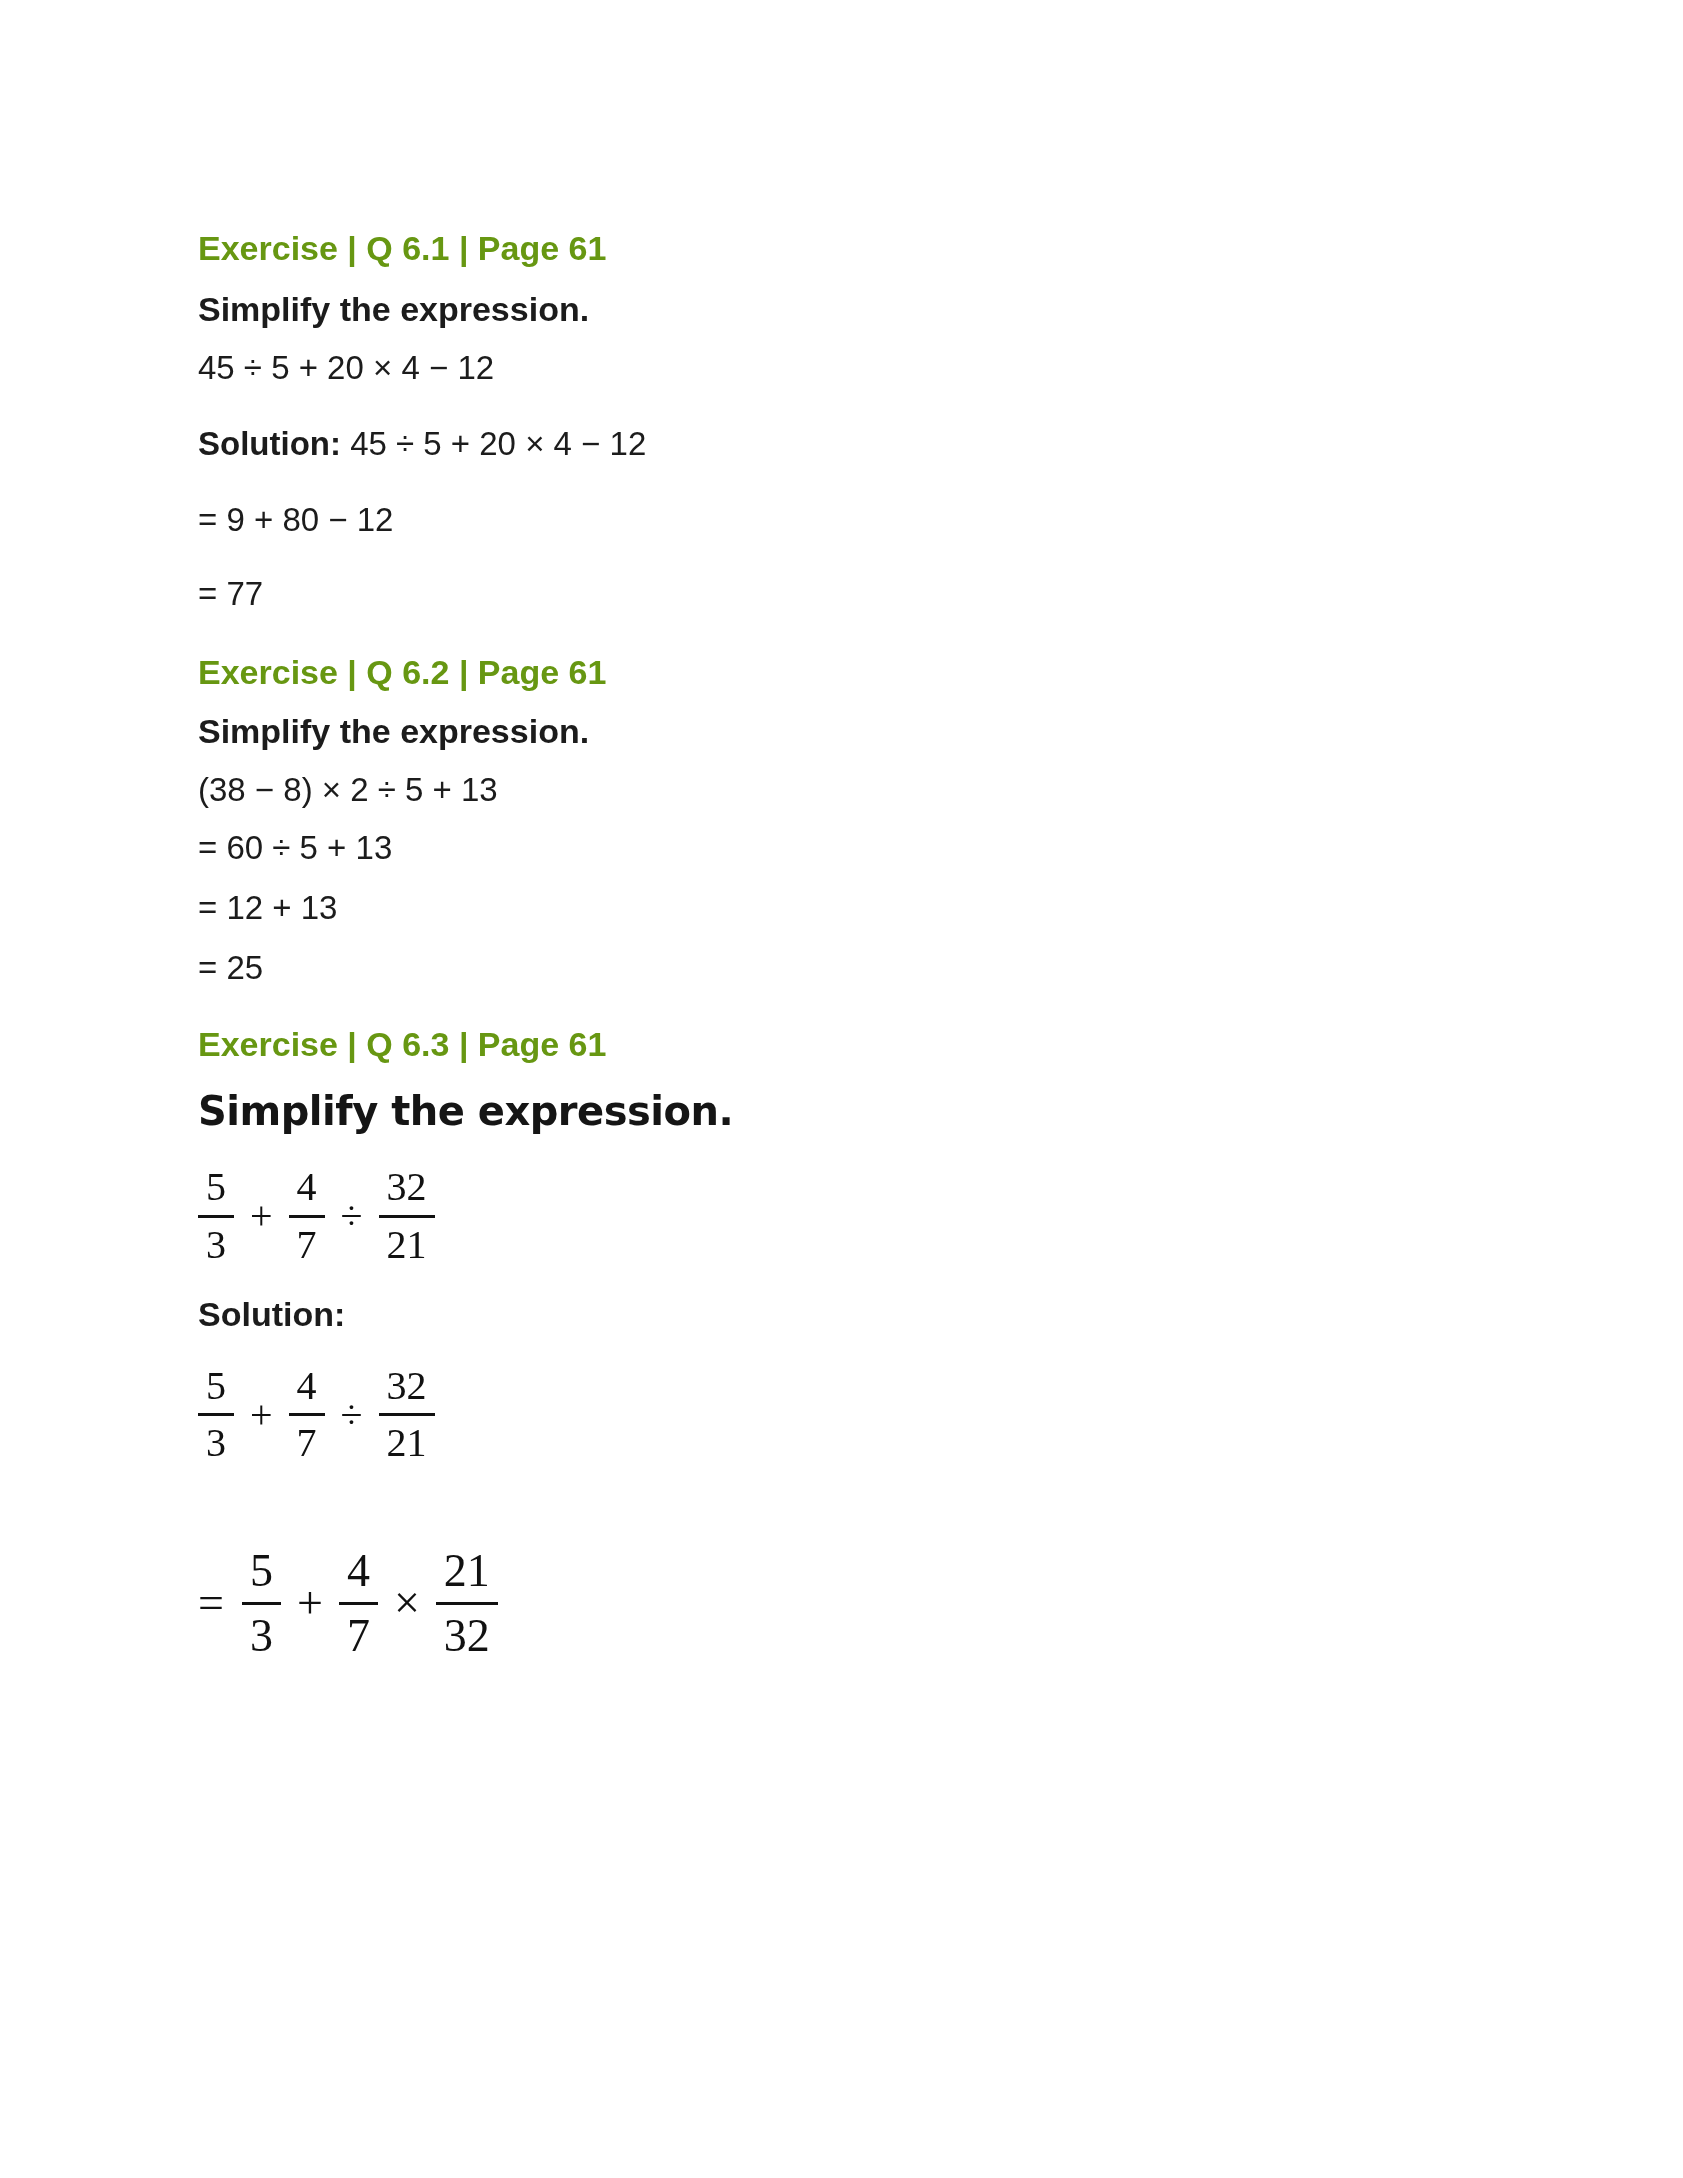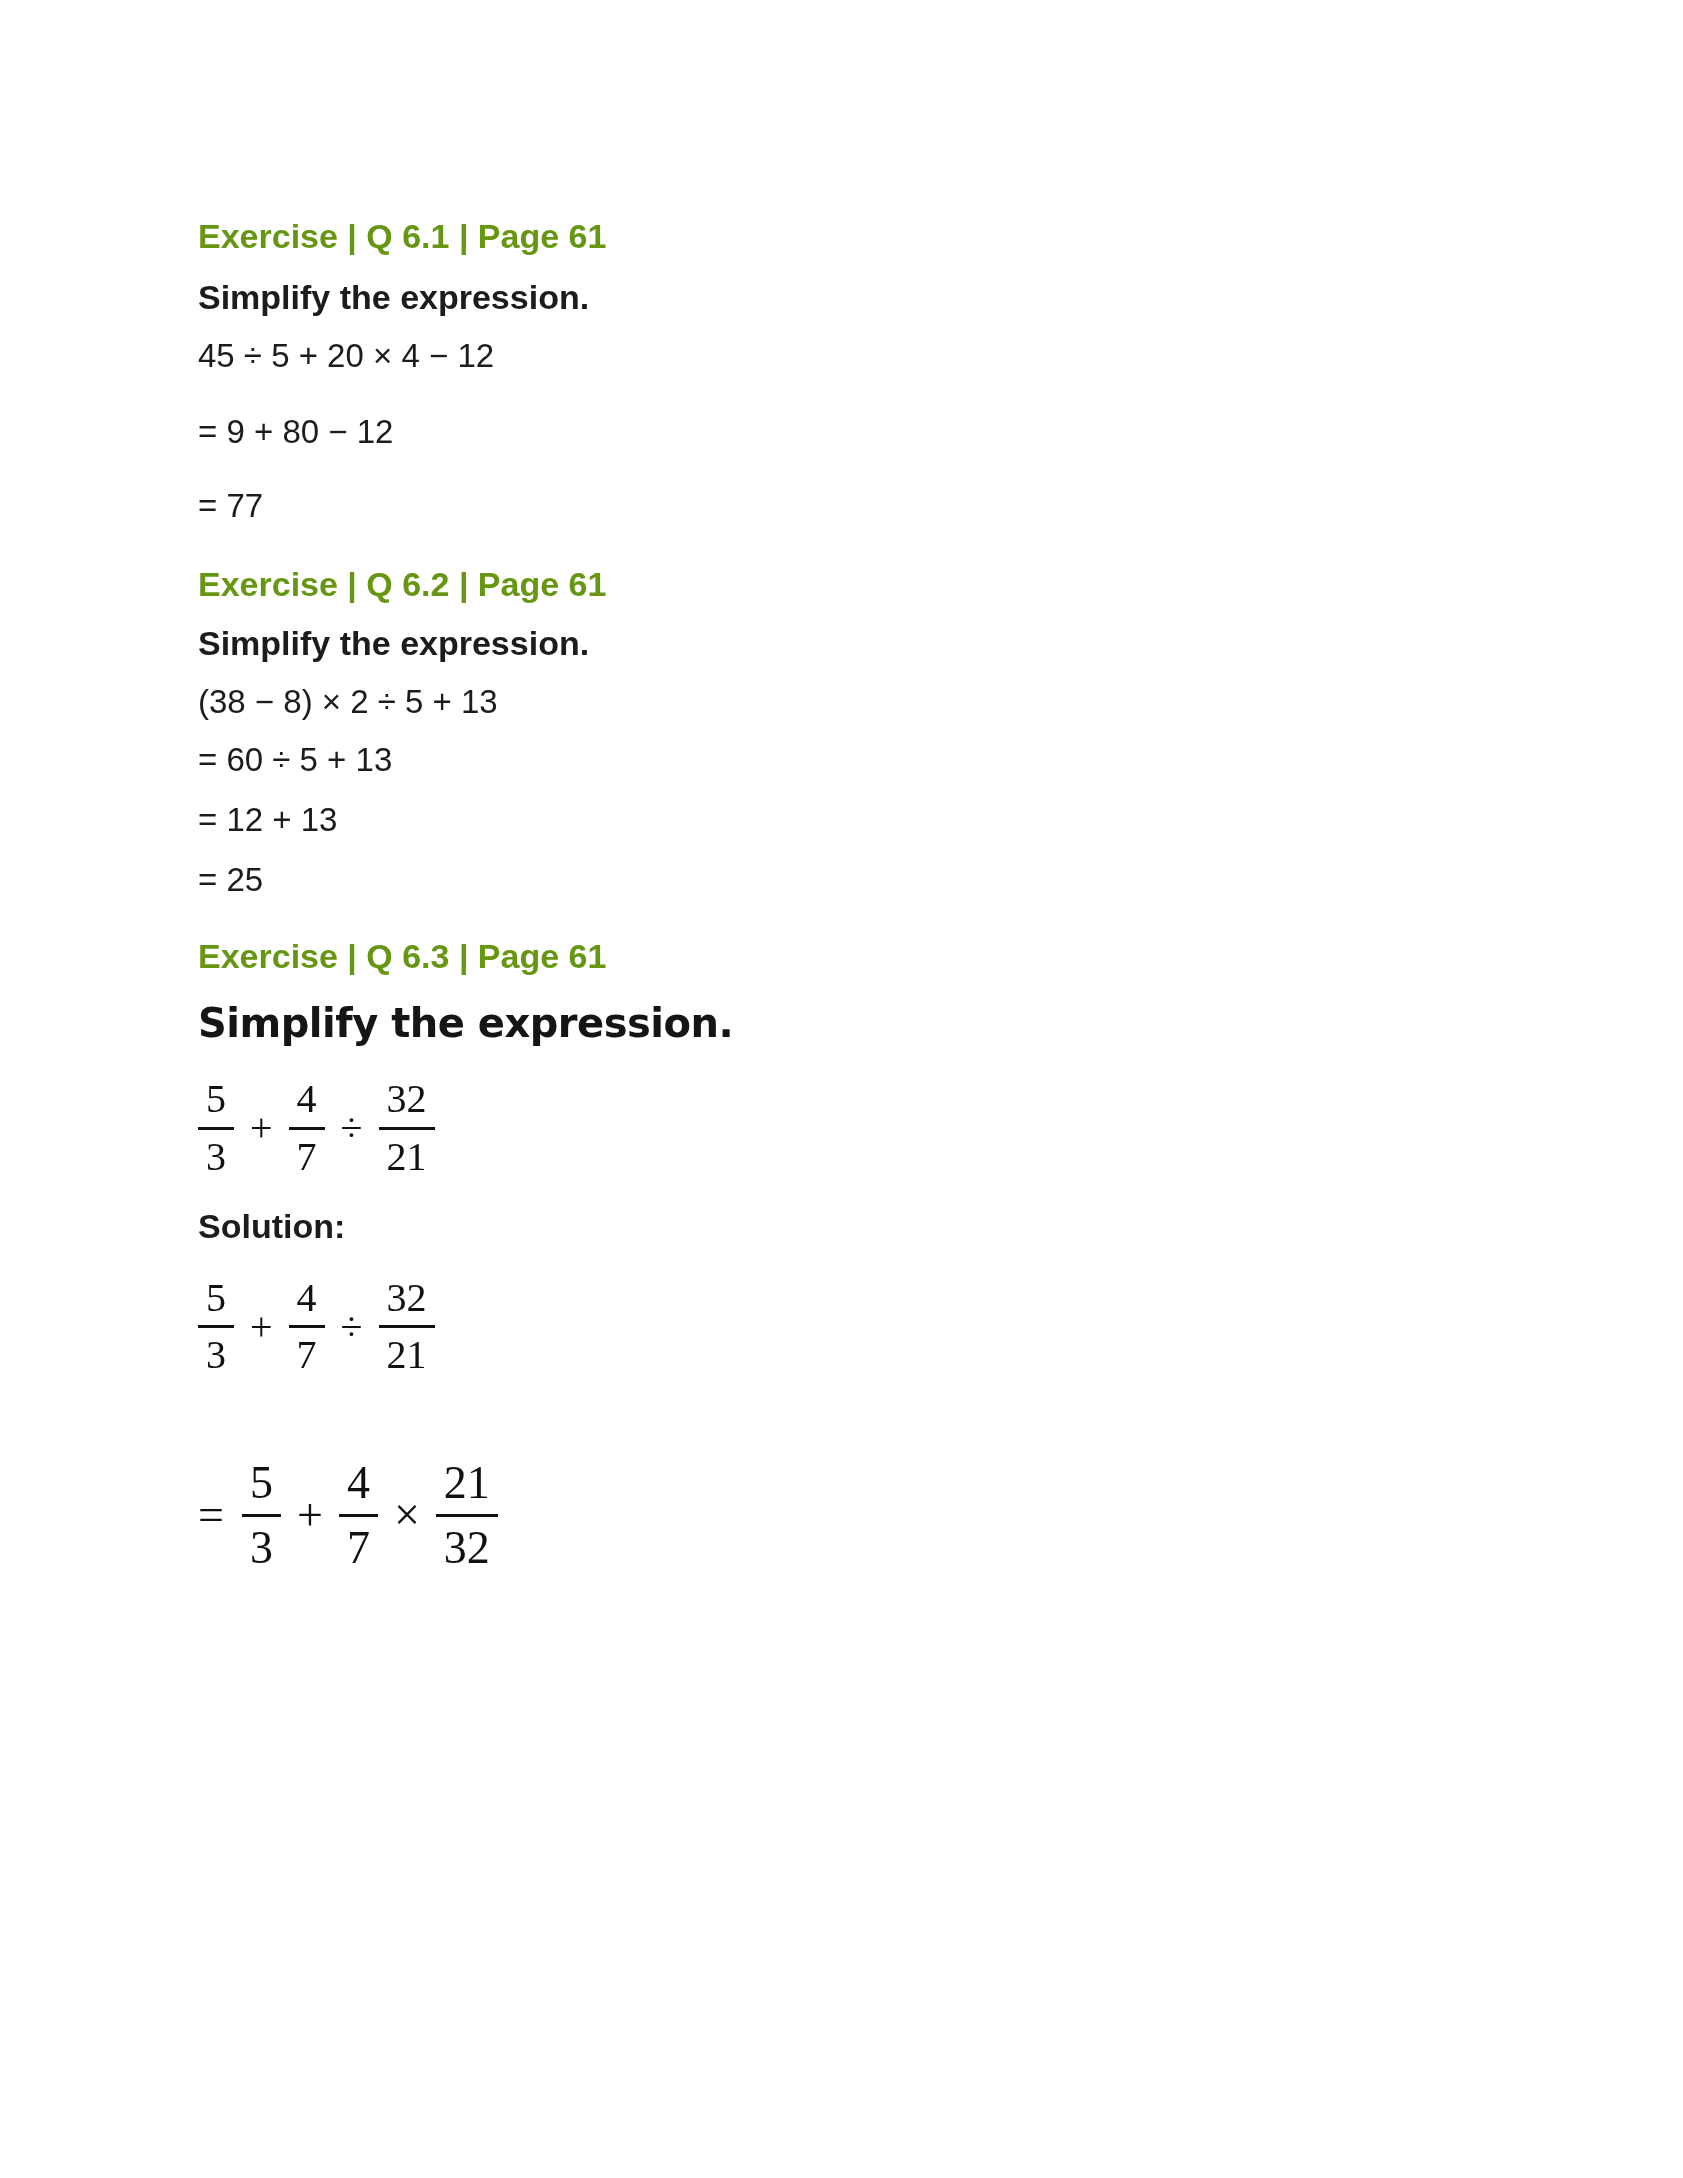--- a/index.html
+++ b/index.html
@@ -11,21 +11,21 @@
     width: 1683px;
     height: 2178px;
     position: relative;
     font-family: "Liberation Sans", sans-serif;
     color: #1c1c1c;
     overflow: hidden;
   }
   .content {
     position: absolute;
     left: 198px;
-    top: 216px;
+    top: 228px;
     width: 1139px;
   }
   section { margin: 0; padding: 0; }
 
   .ex-head {
     color: #679712;
     font-size: 34px;
     line-height: 41px;
     font-weight: 700;
     margin: 0 0 20px 0;
@@ -101,20 +101,21 @@
 </style>
 </head>
 <body>
 
 <div class="content">
 
   <section>
     <h3 class="ex-head">Exercise | Q 6.1 | Page 61</h3>
     <p class="prompt">Simplify the expression.</p>
     <p class="expr mb-sol-gap">45 ÷ 5 + 20 × 4 − 12</p>
+    <p class="expr sol"><b>Solution:</b> <span>45 ÷ 5 + 20 × 4 − 12</span></p>
     <p class="expr mb-loose">= 9 + 80 − 12</p>
     <p class="expr mb-sec1">= 77</p>
   </section>
 
   <section>
     <h3 class="ex-head head-gap2">Exercise | Q 6.2 | Page 61</h3>
     <p class="prompt">Simplify the expression.</p>
     <p class="expr">(38 − 8) × 2 ÷ 5 + 13</p>
     <p class="expr mb-tight">= 60 ÷ 5 + 13</p>
     <p class="expr mb-tight">= 12 + 13</p>

